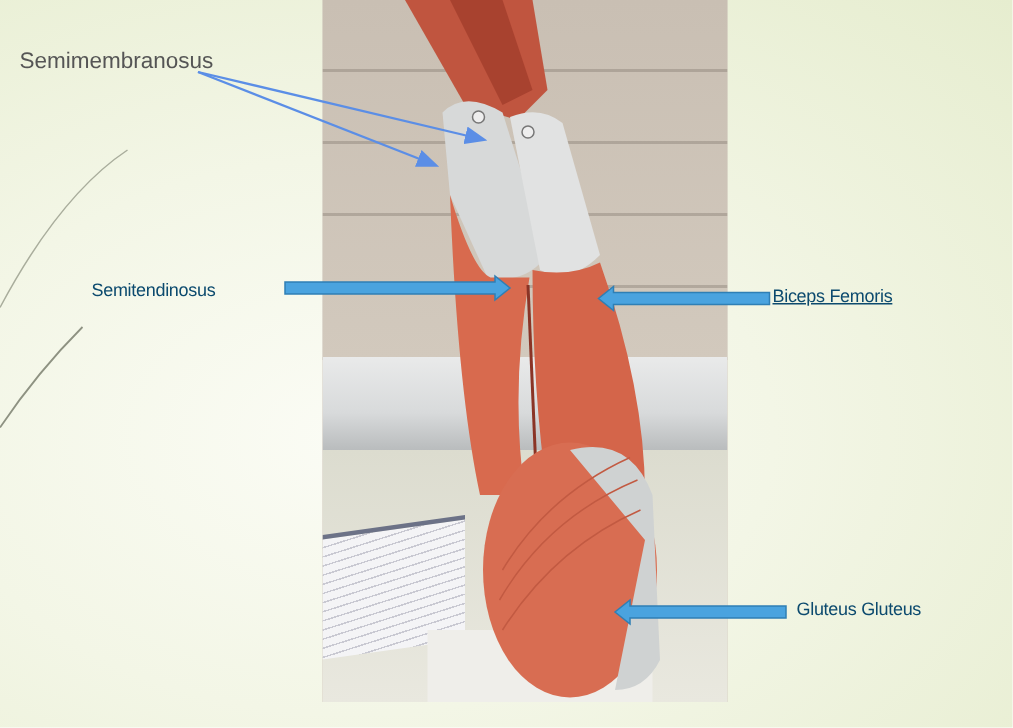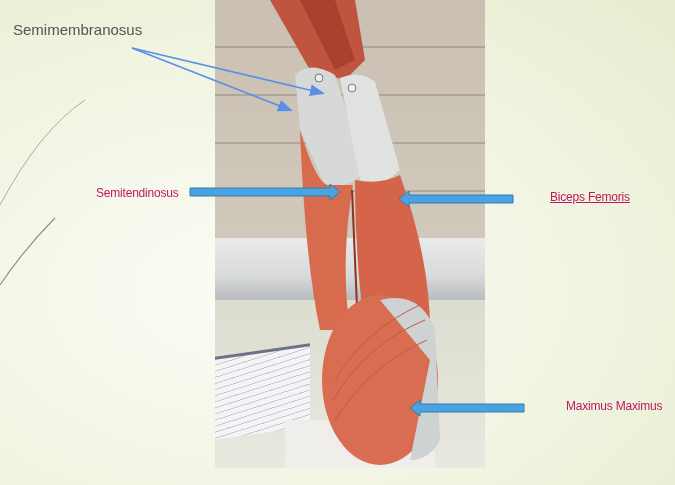--- a/index.html
+++ b/index.html
@@ -17,21 +17,21 @@
   .ledge{position:absolute;left:0;top:238px;width:100%;height:62px;
     background:linear-gradient(180deg,#e9eaea,#d8dadb 60%,#b9bcbd);}
   .lower{position:absolute;left:0;top:300px;width:100%;height:168px;
     background:linear-gradient(180deg,#dcdccf,#e9e8df);}
   .binder{position:absolute;left:0;top:350px;width:95px;height:80px;
     background:repeating-linear-gradient(170deg,#f4f4f6 0 5px,#c9c9d2 5px 6px);
     transform:skewY(-8deg);border-top:3px solid #6c7287;}
   .base{position:absolute;left:70px;top:420px;width:150px;height:50px;background:#efeeea;}
   .label{position:absolute;color:#3d3d3d;white-space:nowrap;}
   .lbl-sm{font-size:15px;color:#555;}
-  .lbl-xs{font-size:12px;color:#be185d;letter-spacing:-0.2px;margin-left:35px;}
+  .lbl-xs{font-size:12px;color:#0c4a6e;letter-spacing:-0.2px;}
 </style>
 </head>
 <body>
 
 <div class="slide">
 
   <svg class="deco" viewBox="0 0 675 485">
     <path d="M0,205 Q40,130 85,100" stroke="#a9ad9c" stroke-width="1" fill="none"></path>
     <path d="M0,285 Q25,248 55,218" stroke="#8e9282" stroke-width="1.2" fill="none"></path>
   </svg>
@@ -60,39 +60,39 @@
       <path d="M165,300 Q205,290 220,330 L225,440 Q215,460 195,460 L215,360 Z" fill="#cfd2d2"></path>
       <path d="M120,380 Q150,330 205,305" stroke="#c25a42" stroke-width="1" fill="none"></path>
       <path d="M118,400 Q150,345 210,320" stroke="#c25a42" stroke-width="1" fill="none"></path>
       <path d="M120,420 Q155,365 212,340" stroke="#c25a42" stroke-width="1" fill="none"></path>
 
       <circle cx="104" cy="78" r="4" fill="#eee" stroke="#777"></circle>
       <circle cx="137" cy="88" r="4" fill="#eee" stroke="#777"></circle>
     </svg>
   </div>
 
-  <div class="label lbl-sm" style="left:13px;top:21px;">Semimembranosus</div>
+  <div class="label lbl-sm" style="left:13px;top:32px;">Semimembranosus</div>
   <svg class="deco" viewBox="0 0 675 485">
     <defs>
       <marker id="ah" markerWidth="10" markerHeight="8" refX="8" refY="4" orient="auto">
         <path d="M0,0 L10,4 L0,8 Z" fill="#5b8ee6"></path>
       </marker>
     </defs>
     <line x1="132" y1="48" x2="322" y2="93" stroke="#5b8ee6" stroke-width="1.5" marker-end="url(#ah)"></line>
     <line x1="132" y1="48" x2="290" y2="110" stroke="#5b8ee6" stroke-width="1.5" marker-end="url(#ah)"></line>
   </svg>
 
   <div class="label lbl-xs" style="left:61px;top:186px;">Semitendinosus</div>
   <svg class="deco" viewBox="0 0 675 485">
     <path d="M190,188 L330,188 L330,184 L340,192 L330,200 L330,196 L190,196 Z" fill="#4aa3df" stroke="#2f7fb5" stroke-width="1"></path>
   </svg>
 
   <div class="label lbl-xs" style="left:515px;top:190px;text-decoration:underline;">Biceps Femoris</div>
   <svg class="deco" viewBox="0 0 675 485">
     <path d="M513,195 L409,195 L409,191 L399,199 L409,207 L409,203 L513,203 Z" fill="#4aa3df" stroke="#2f7fb5" stroke-width="1"></path>
   </svg>
 
-  <div class="label lbl-xs" style="left:531px;top:399px;">Maximus Maximus</div>
+  <div class="label lbl-xs" style="left:531px;top:399px;">Gluteus Gluteus</div>
   <svg class="deco" viewBox="0 0 675 485">
     <path d="M524,404 L420,404 L420,400 L410,408 L420,416 L420,412 L524,412 Z" fill="#4aa3df" stroke="#2f7fb5" stroke-width="1"></path>
   </svg>
 
 </div>
 
 </body></html>

